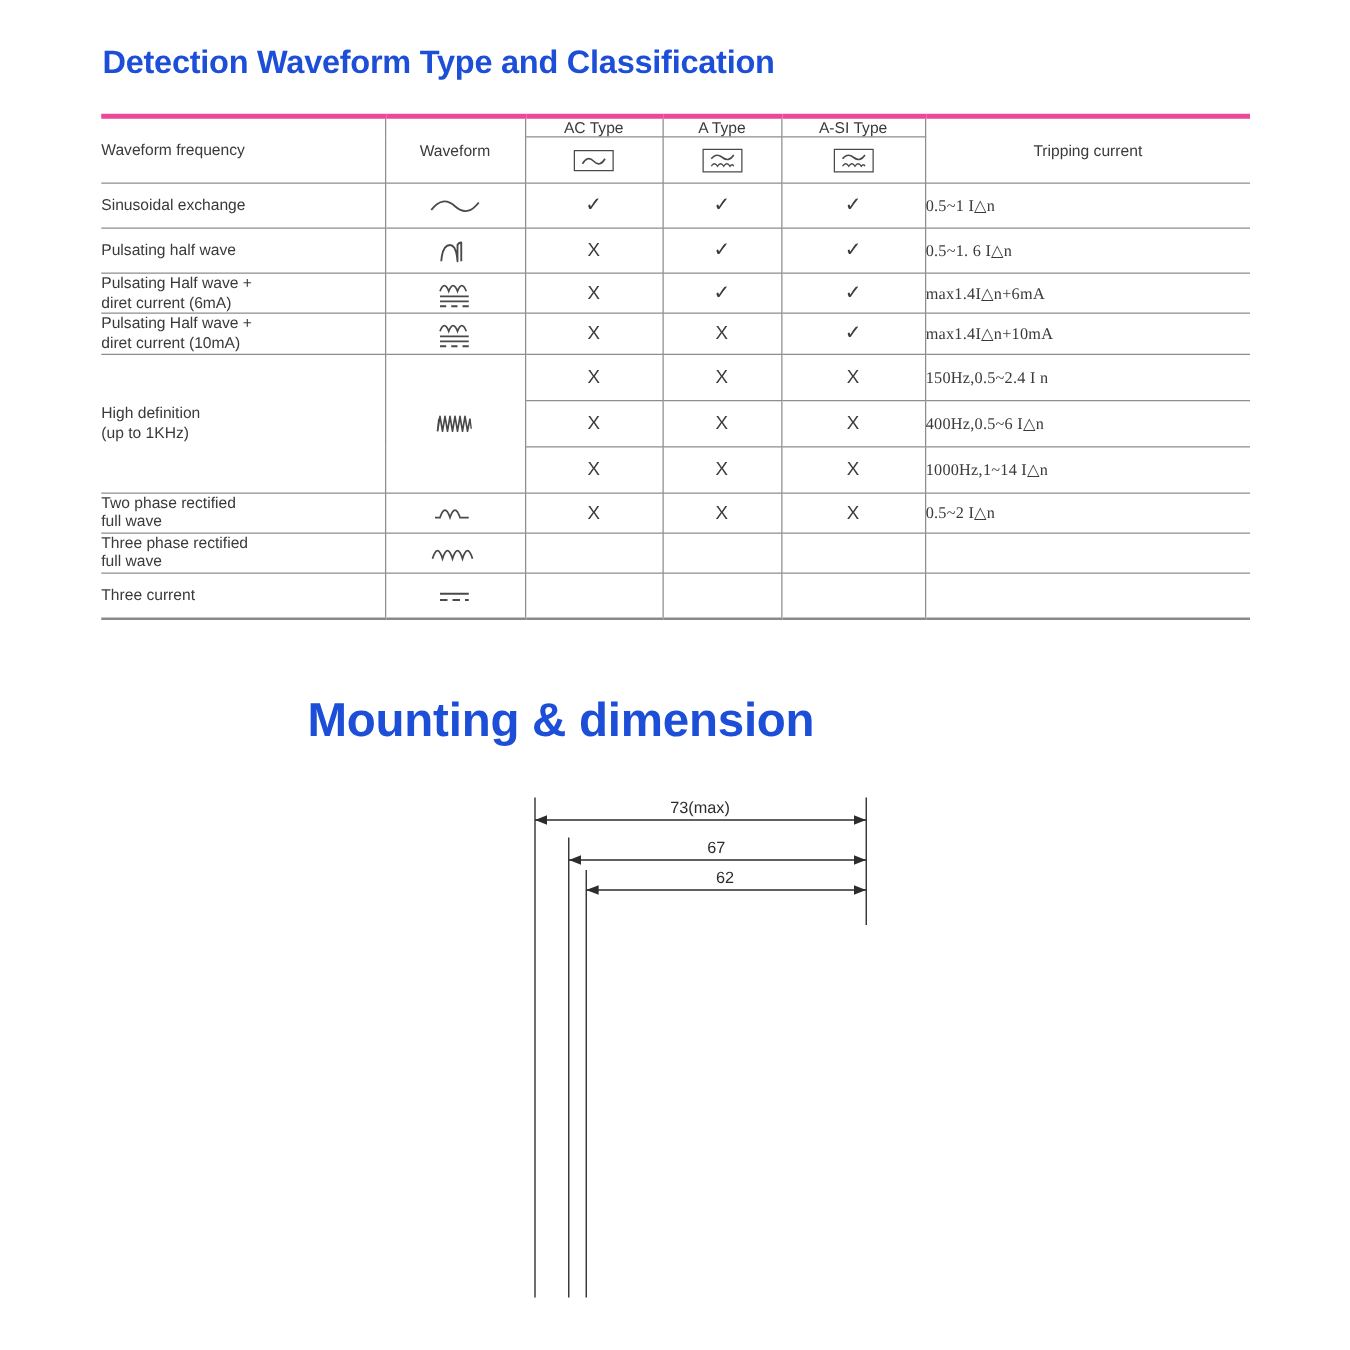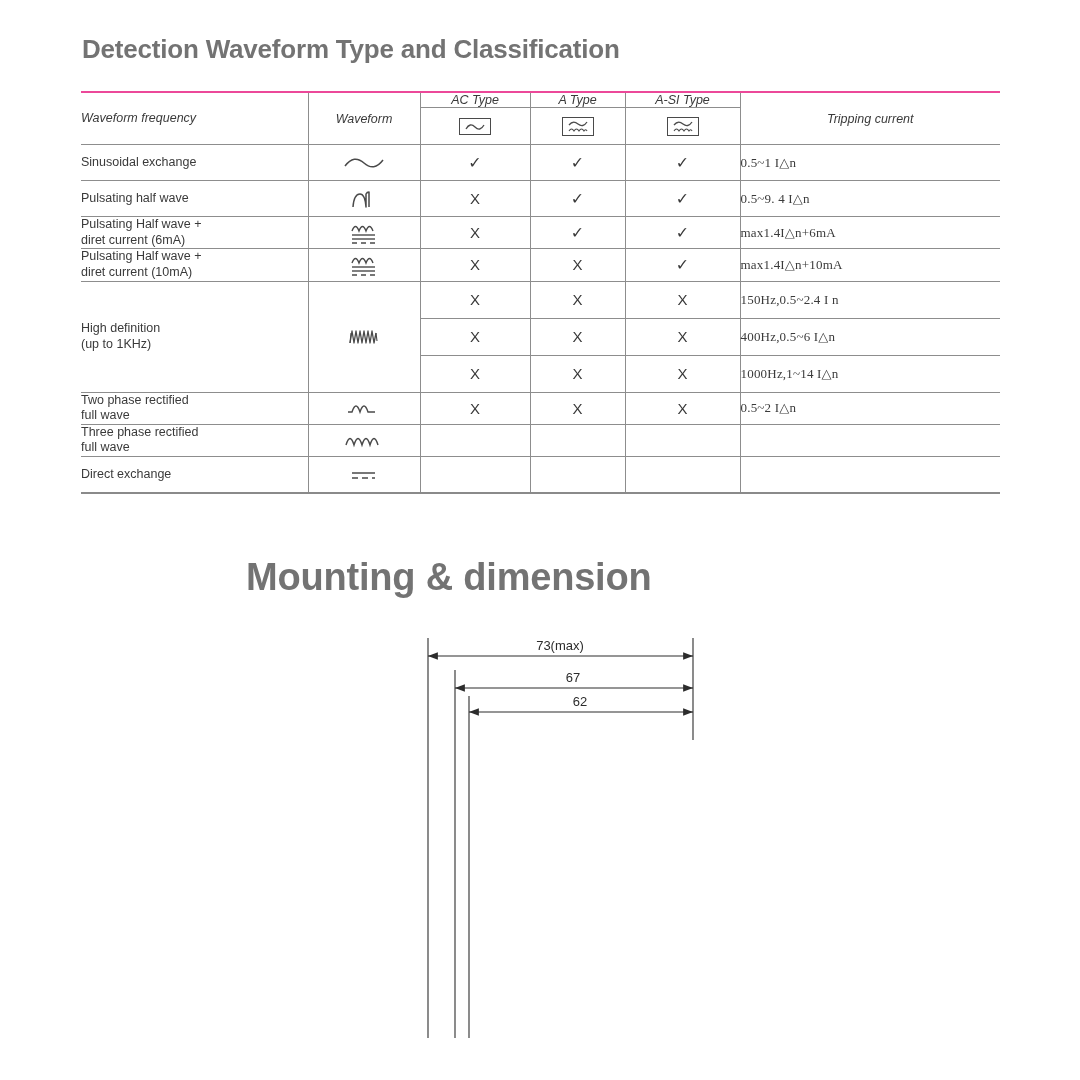--- a/index.html
+++ b/index.html
@@ -12,21 +12,21 @@
     background: #ffffff;
     font-family: "Liberation Sans", sans-serif;
     color: #231f20;
     position: relative;
     overflow: hidden;
   }
 
   
   .heading {
     font-weight: bold;
-    color: #737373;
+    color: #1d4ed8;
     letter-spacing: -0.2px;
   }
   #heading-waveform {
     position: absolute;
     left: 82px;
     top: 34px;
     font-size: 26px;
   }
   #heading-mounting {
     position: absolute;
@@ -48,21 +48,21 @@
   }
   #waveform-table td,
   #waveform-table th {
     border: 1px solid #8d8d8d;
     padding: 0;
     font-weight: normal;
     vertical-align: middle;
     background: #fff;
   }
   
-  #waveform-table tr:first-child td { border-top: 2px solid #ec4899; font-style: italic; }
+  #waveform-table tr:first-child td { border-top: 4px solid #ec4899; }
   #waveform-table tr:last-child td { border-bottom: 2px solid #8a8a8a; }
   #waveform-table td:first-child { border-left: none; }
   #waveform-table td:last-child { border-right: none; margin-left: 46px; }
 
   .c-def   { width: 227px; }
   .c-wave  { width: 112px; }
   .c-type  { width: 110px; }
   .c-typeb { width:  95px; }
   .c-typec { width: 115px; }
   .c-trip  { width: 260px; }
@@ -189,21 +189,21 @@
     <tr class="row-tall">
       <td class="def-cell">Pulsating half wave</td>
       <td class="sym">
         <svg width="46" height="22" viewBox="0 0 46 22">
           <path d="M12 19 Q13 6 19 6 Q24 6 25 19 L25 6 Q26 4 28 4 L28 19" stroke="#4a4a4a" stroke-width="1.5" fill="none" stroke-linejoin="round"></path>
         </svg>
       </td>
       <td class="mark mark-x">X</td>
       <td class="mark">✓</td>
       <td class="mark">✓</td>
-      <td class="trip-cell">0.5~9. 4  I△n</td>
+      <td class="trip-cell">0.5~1. 6  I△n</td>
     </tr>
 
     <tr>
       <td class="def-cell">
         <div>Pulsating Half wave +</div>
         <div>diret current (6mA)</div>
       </td>
       <td class="sym">
         <svg width="46" height="30" viewBox="0 0 46 30">
           <path d="M11 13 Q14.5 4 18 13 Q21.5 4 25 13 Q28.5 4 32 13" stroke="#4a4a4a" stroke-width="1.4" fill="none"></path>
@@ -292,21 +292,21 @@
           <path d="M9 16 Q13 3 17 16 Q21 3 25 16 Q29 3 33 16 Q37 3 41 16" stroke="#4a4a4a" stroke-width="1.4" fill="none"></path>
         </svg>
       </td>
       <td class="mark"></td>
       <td class="mark"></td>
       <td class="mark"></td>
       <td class="trip-cell"></td>
     </tr>
 
     <tr class="row-tall">
-      <td class="def-cell">Direct exchange</td>
+      <td class="def-cell">Three current</td>
       <td class="sym">
         <svg width="46" height="18" viewBox="0 0 46 18">
           <line x1="11" y1="7" x2="34" y2="7" stroke="#4a4a4a" stroke-width="1.5"></line>
           <line x1="11" y1="12" x2="34" y2="12" stroke="#4a4a4a" stroke-width="1.7" stroke-dasharray="6,4"></line>
         </svg>
       </td>
       <td class="mark"></td>
       <td class="mark"></td>
       <td class="mark"></td>
       <td class="trip-cell"></td>

